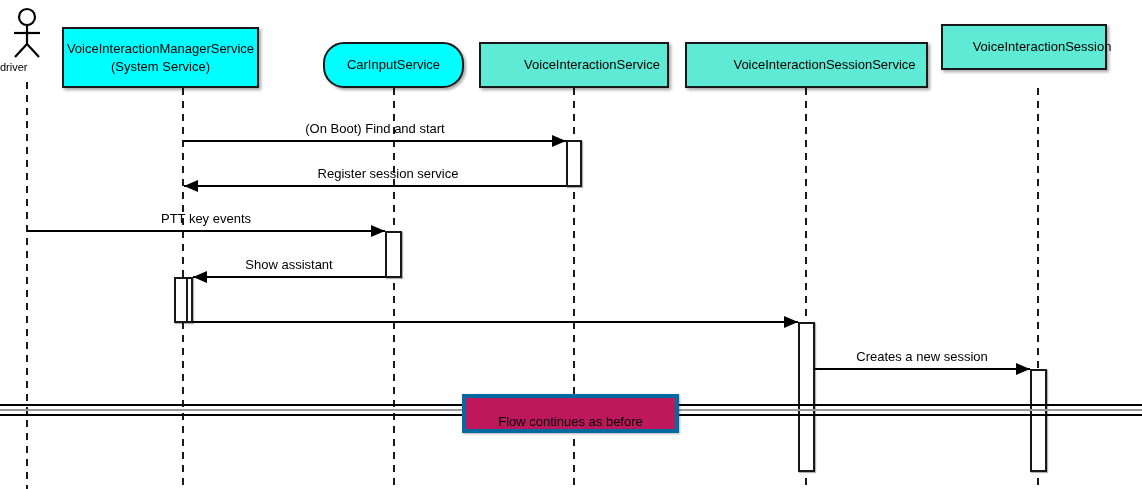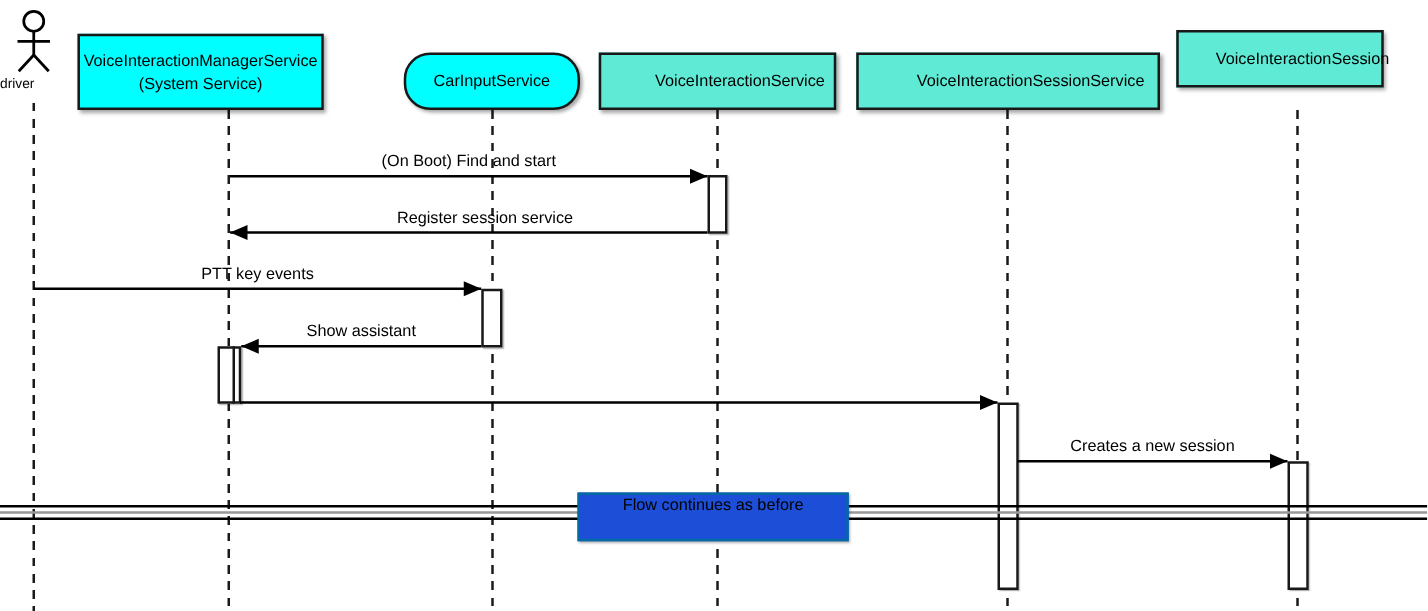--- a/index.html
+++ b/index.html
@@ -37,22 +37,22 @@
     border-top:6px solid transparent; border-bottom:6px solid transparent;
     border-right:14px solid #000;
   }
   .msg-label {
     position:absolute; font-size:13px; white-space:nowrap;
     transform:translateX(-50%);
   }
   .divider-line { position:absolute; left:0; width:1142px; }
   .divider-label-box {
     position:absolute; left:462px; top:394px; width:217px; height:39px;
-    box-sizing:border-box; background:#1d4ed8; border:2px solid #0369a1;
-    display:flex; align-items:flex-start; justify-content:center; font-size:13px;
+    box-sizing:border-box; background:#be185d; border:4px solid #0369a1;
+    display:flex; align-items:flex-end; justify-content:center; font-size:13px;
     box-shadow:1px 1px 2px rgba(0,0,0,0.3);
   }
   .actor-label {
     position:absolute; left:0; top:61px; width:54px; text-align:left; font-size:11px;
   }
 </style>
 </head>
 <body>
 
 <div id="stage">

